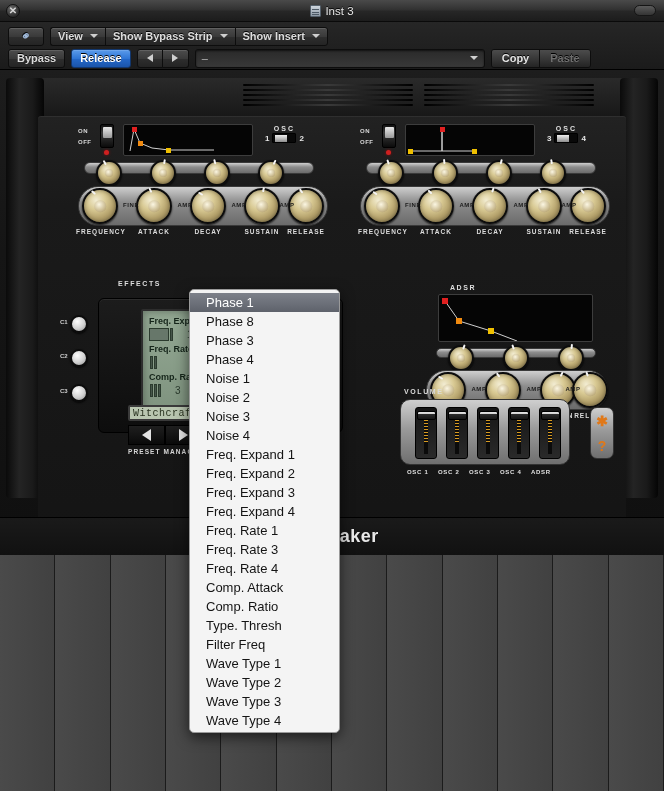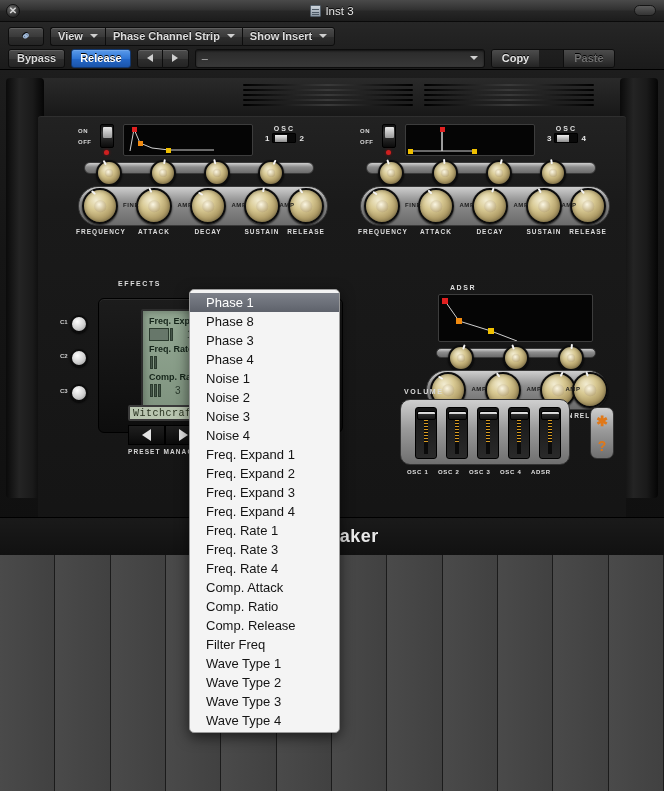--- a/index.html
+++ b/index.html
@@ -100,21 +100,21 @@
     display: flex; align-items: center; justify-content: space-between;
     padding: 0 6px; color: #b9b9b9; font-size: 11px;
     box-shadow: inset 0 1px 2px rgba(0,0,0,.6);
   }
   .copypaste { display: flex; border: 1px solid #0d0d0d; border-radius: 3px; overflow: hidden; }
   .copypaste .cp {
     height: 17px; padding: 0 10px; font-size: 11px; font-weight: bold;
     display: flex; align-items: center; text-shadow: 0 -1px 0 #000;
     background: linear-gradient(180deg,#4c4c4c,#242424); color: #e4e4e4;
   }
-  .copypaste .cp.disabled { color: #6e6e6e; border-left: 1px solid #0d0d0d; margin-left: 24px; }
+  .copypaste .cp.disabled { color: #6e6e6e; border-left: 1px solid #0d0d0d; }
 
   
   .plugin {
     position: absolute; left: 0; top: 70px; width: 664px; height: 455px;
     background: #0c0c0c;
     overflow: hidden;
   }
   .plug-bg {
     position: absolute; left: 0; top: 0; width: 664px; height: 455px;
     background:
@@ -377,21 +377,21 @@
     <div class="row1">
       <div class="btn link-btn">
         <span class="chain-icon">⚭</span>
       </div>
       <div class="menubar-group">
         <div class="menubtn">
           <span>View</span>
           <span class="caret"></span>
         </div>
         <div class="menubtn">
-          <span>Phase Channel Strip</span>
+          <span>Show Bypass Strip</span>
           <span class="caret"></span>
         </div>
         <div class="menubtn">
           <span>Show Insert</span>
           <span class="caret"></span>
         </div>
       </div>
     </div>
 
     <div class="row2">
@@ -824,21 +824,21 @@
       <div class="menu-item">Noise 4</div>
       <div class="menu-item">Freq. Expand 1</div>
       <div class="menu-item">Freq. Expand 2</div>
       <div class="menu-item">Freq. Expand 3</div>
       <div class="menu-item">Freq. Expand 4</div>
       <div class="menu-item">Freq. Rate 1</div>
       <div class="menu-item">Freq. Rate 3</div>
       <div class="menu-item">Freq. Rate 4</div>
       <div class="menu-item">Comp. Attack</div>
       <div class="menu-item">Comp. Ratio</div>
-      <div class="menu-item">Comp. Release</div>
+      <div class="menu-item">Type. Thresh</div>
       <div class="menu-item">Filter Freq</div>
       <div class="menu-item">Wave Type 1</div>
       <div class="menu-item">Wave Type 2</div>
       <div class="menu-item">Wave Type 3</div>
       <div class="menu-item">Wave Type 4</div>
     </div>
 
 </div>
 
 </body></html>

